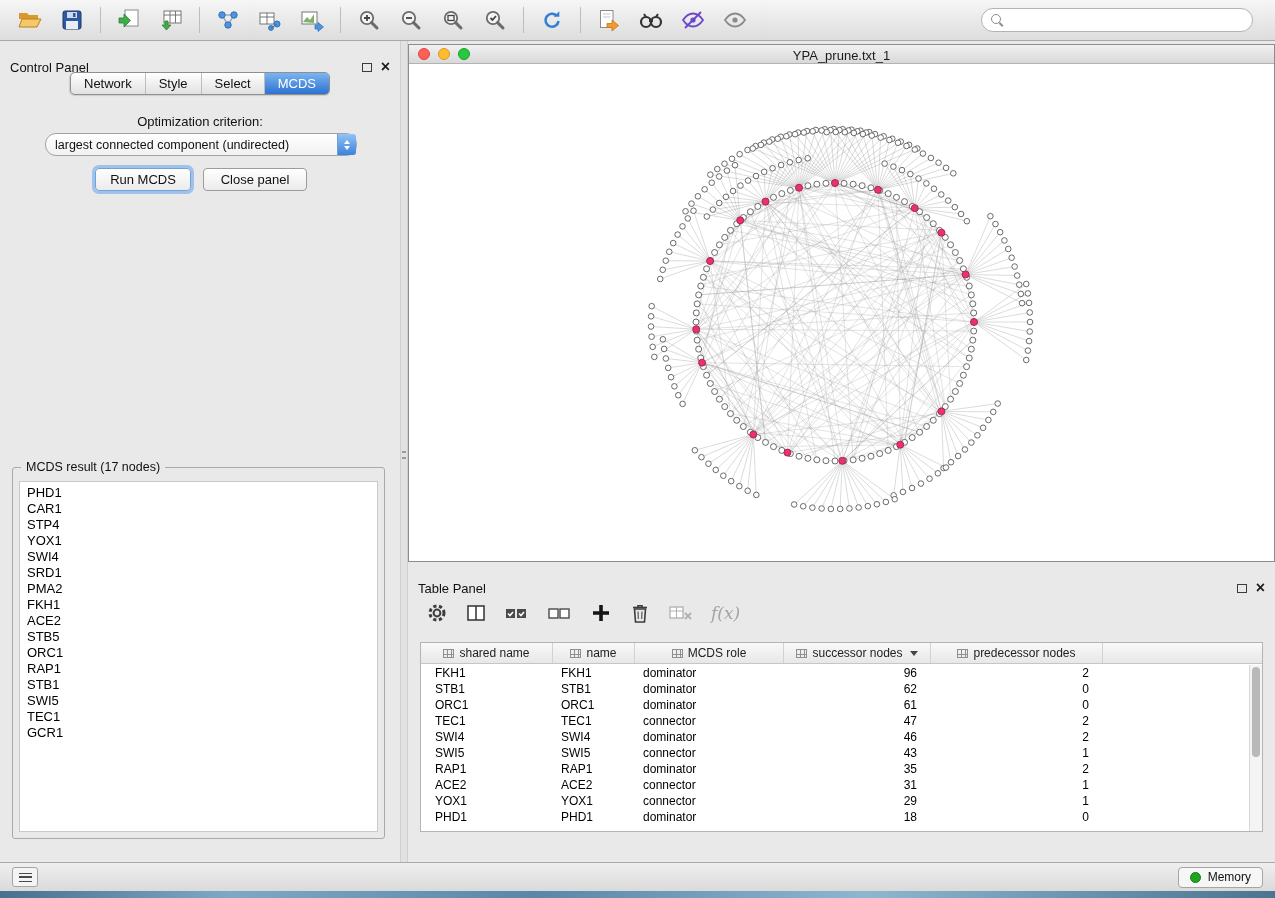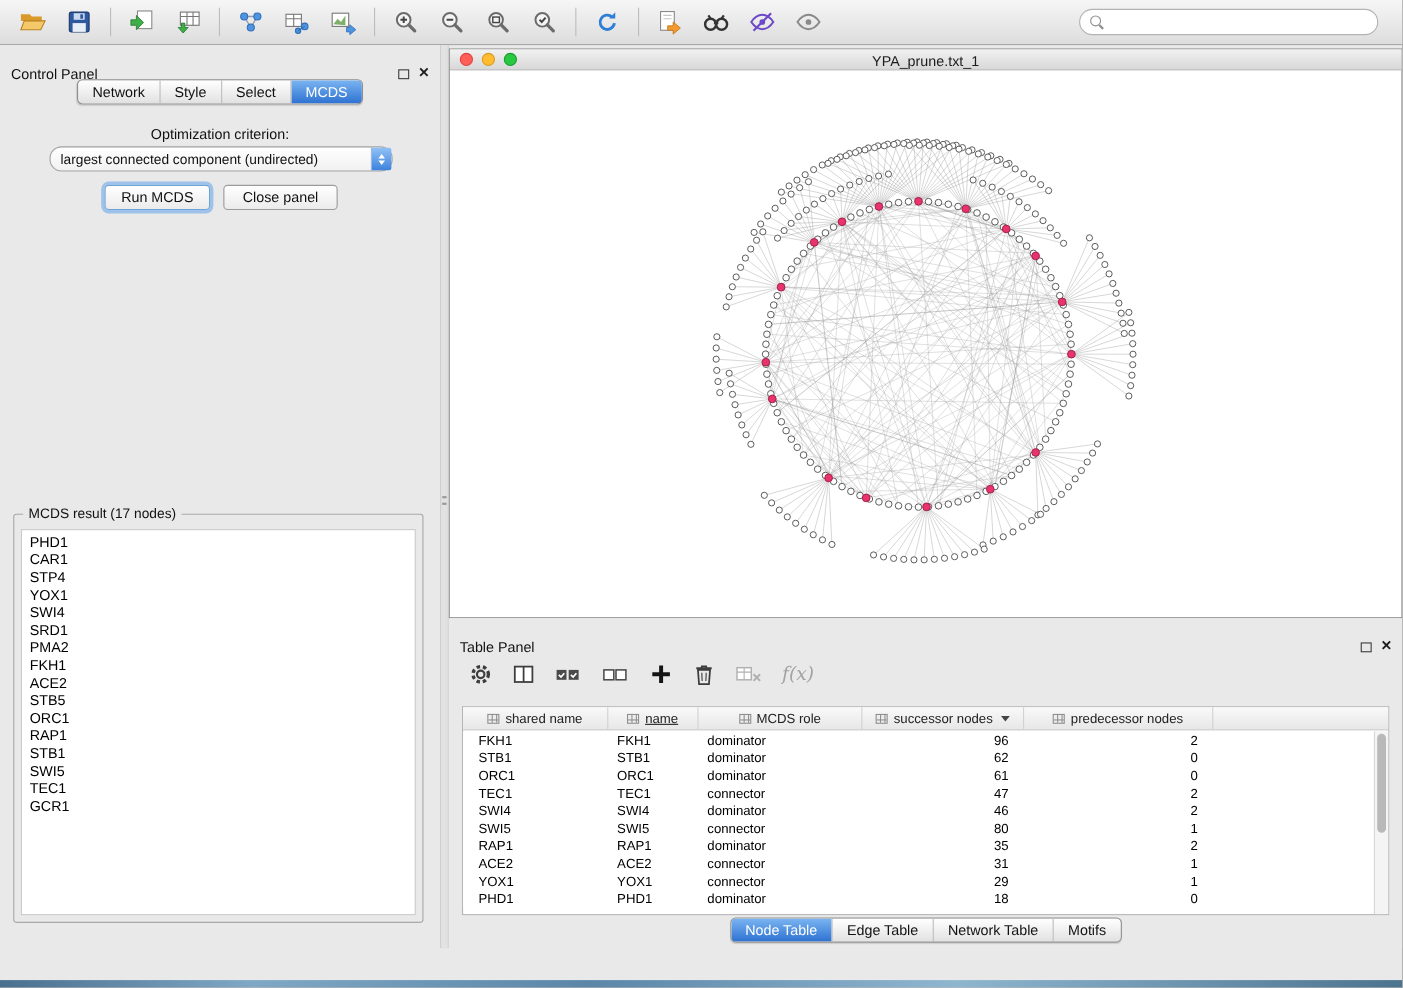--- a/index.html
+++ b/index.html
@@ -1004,21 +1004,21 @@
           </svg>
       </span>
       <span class="ti-btn fx">f(x)</span>
     </div>
     <div class="table-box">
       <div class="thead">
           <div class="th" style="width: 132px;">
             <span class="th-grid"></span>
             <span class="th-label">shared name</span>
           </div>
-          <div class="th" style="width: 82px; text-decoration: underline;">
+          <div class="th" style="width: 82px;">
             <span class="th-grid"></span>
             <span class="th-label">name</span>
           </div>
           <div class="th" style="width: 149px;">
             <span class="th-grid"></span>
             <span class="th-label">MCDS role</span>
           </div>
           <div class="th" style="width: 147px;">
             <span class="th-grid"></span>
             <span class="th-label">successor nodes</span>
@@ -1063,21 +1063,21 @@
             <div class="td" style="width: 132px;">SWI4</div>
             <div class="td" style="width: 82px;">SWI4</div>
             <div class="td" style="width: 149px;">dominator</div>
             <div class="td num" style="width: 147px;">46</div>
             <div class="td num" style="width: 172px;">2</div>
           </div>
           <div class="trow">
             <div class="td" style="width: 132px;">SWI5</div>
             <div class="td" style="width: 82px;">SWI5</div>
             <div class="td" style="width: 149px;">connector</div>
-            <div class="td num" style="width: 147px;">80</div>
+            <div class="td num" style="width: 147px;">43</div>
             <div class="td num" style="width: 172px;">1</div>
           </div>
           <div class="trow">
             <div class="td" style="width: 132px;">RAP1</div>
             <div class="td" style="width: 82px;">RAP1</div>
             <div class="td" style="width: 149px;">dominator</div>
             <div class="td num" style="width: 147px;">35</div>
             <div class="td num" style="width: 172px;">2</div>
           </div>
           <div class="trow">
@@ -1099,23 +1099,26 @@
             <div class="td" style="width: 82px;">PHD1</div>
             <div class="td" style="width: 149px;">dominator</div>
             <div class="td num" style="width: 147px;">18</div>
             <div class="td num" style="width: 172px;">0</div>
           </div>
         </div>
       <div class="vscroll">
         <div class="vthumb"></div>
       </div>
     </div>
-    <div class="seg-group table-tabs">
-        <div class="seg seg-active">Node Table</div>
-        <div class="seg">Edge Table</div>
-        <div class="seg">Network Table</div>
-        <div class="seg">Motifs</div>
-      </div>
   </div>
 
+  <div class="statusbar">
+    <div class="menu-btn">
+      <span class="hamburger"></span>
+    </div>
+    <div class="memory-btn">
+      <span class="mem-dot"></span>
+      <span>Memory</span>
+    </div>
+  </div>
   <div class="wallpaper"></div>
 
 </div>
 
 </body></html>

